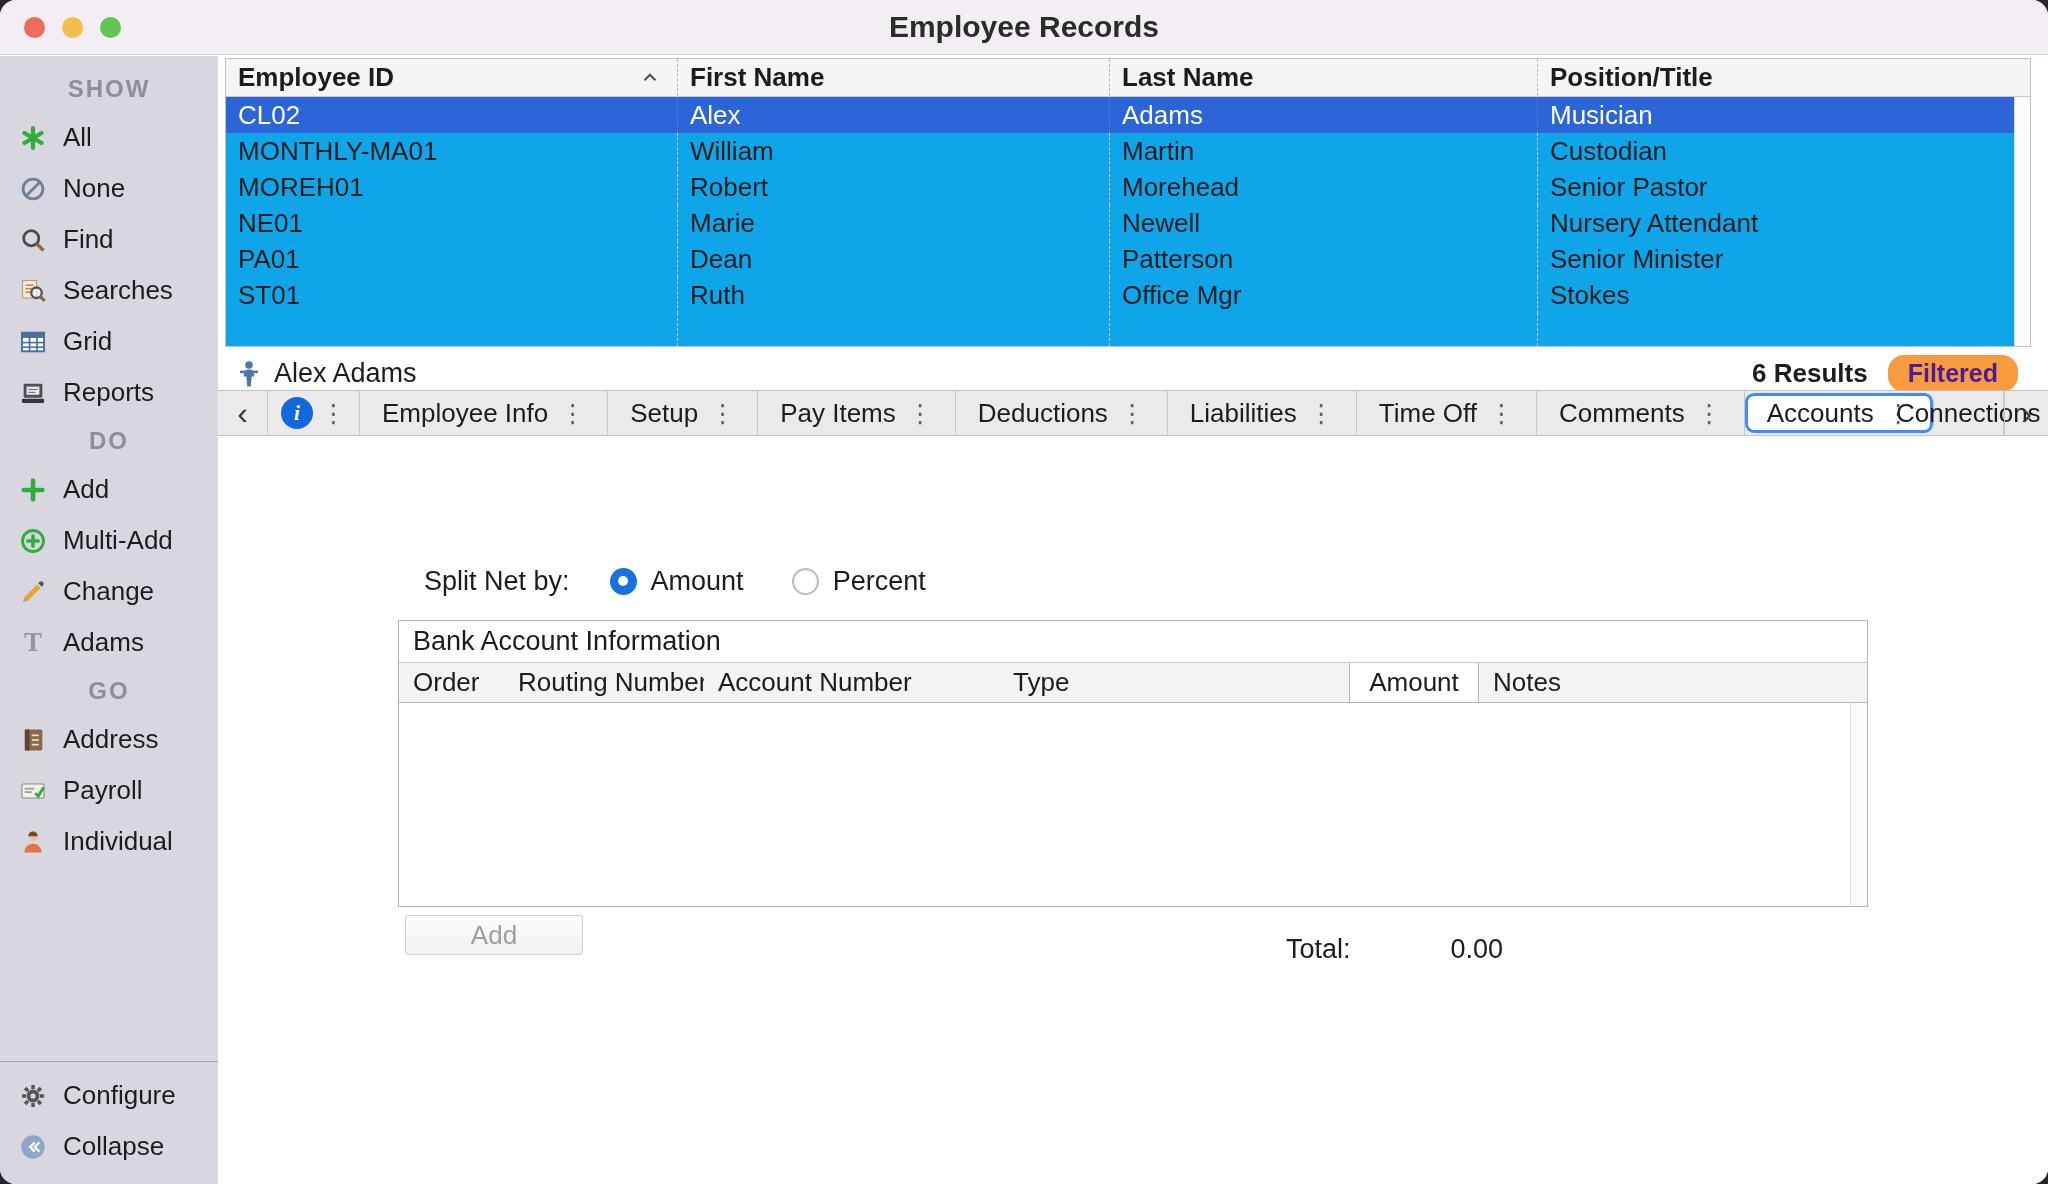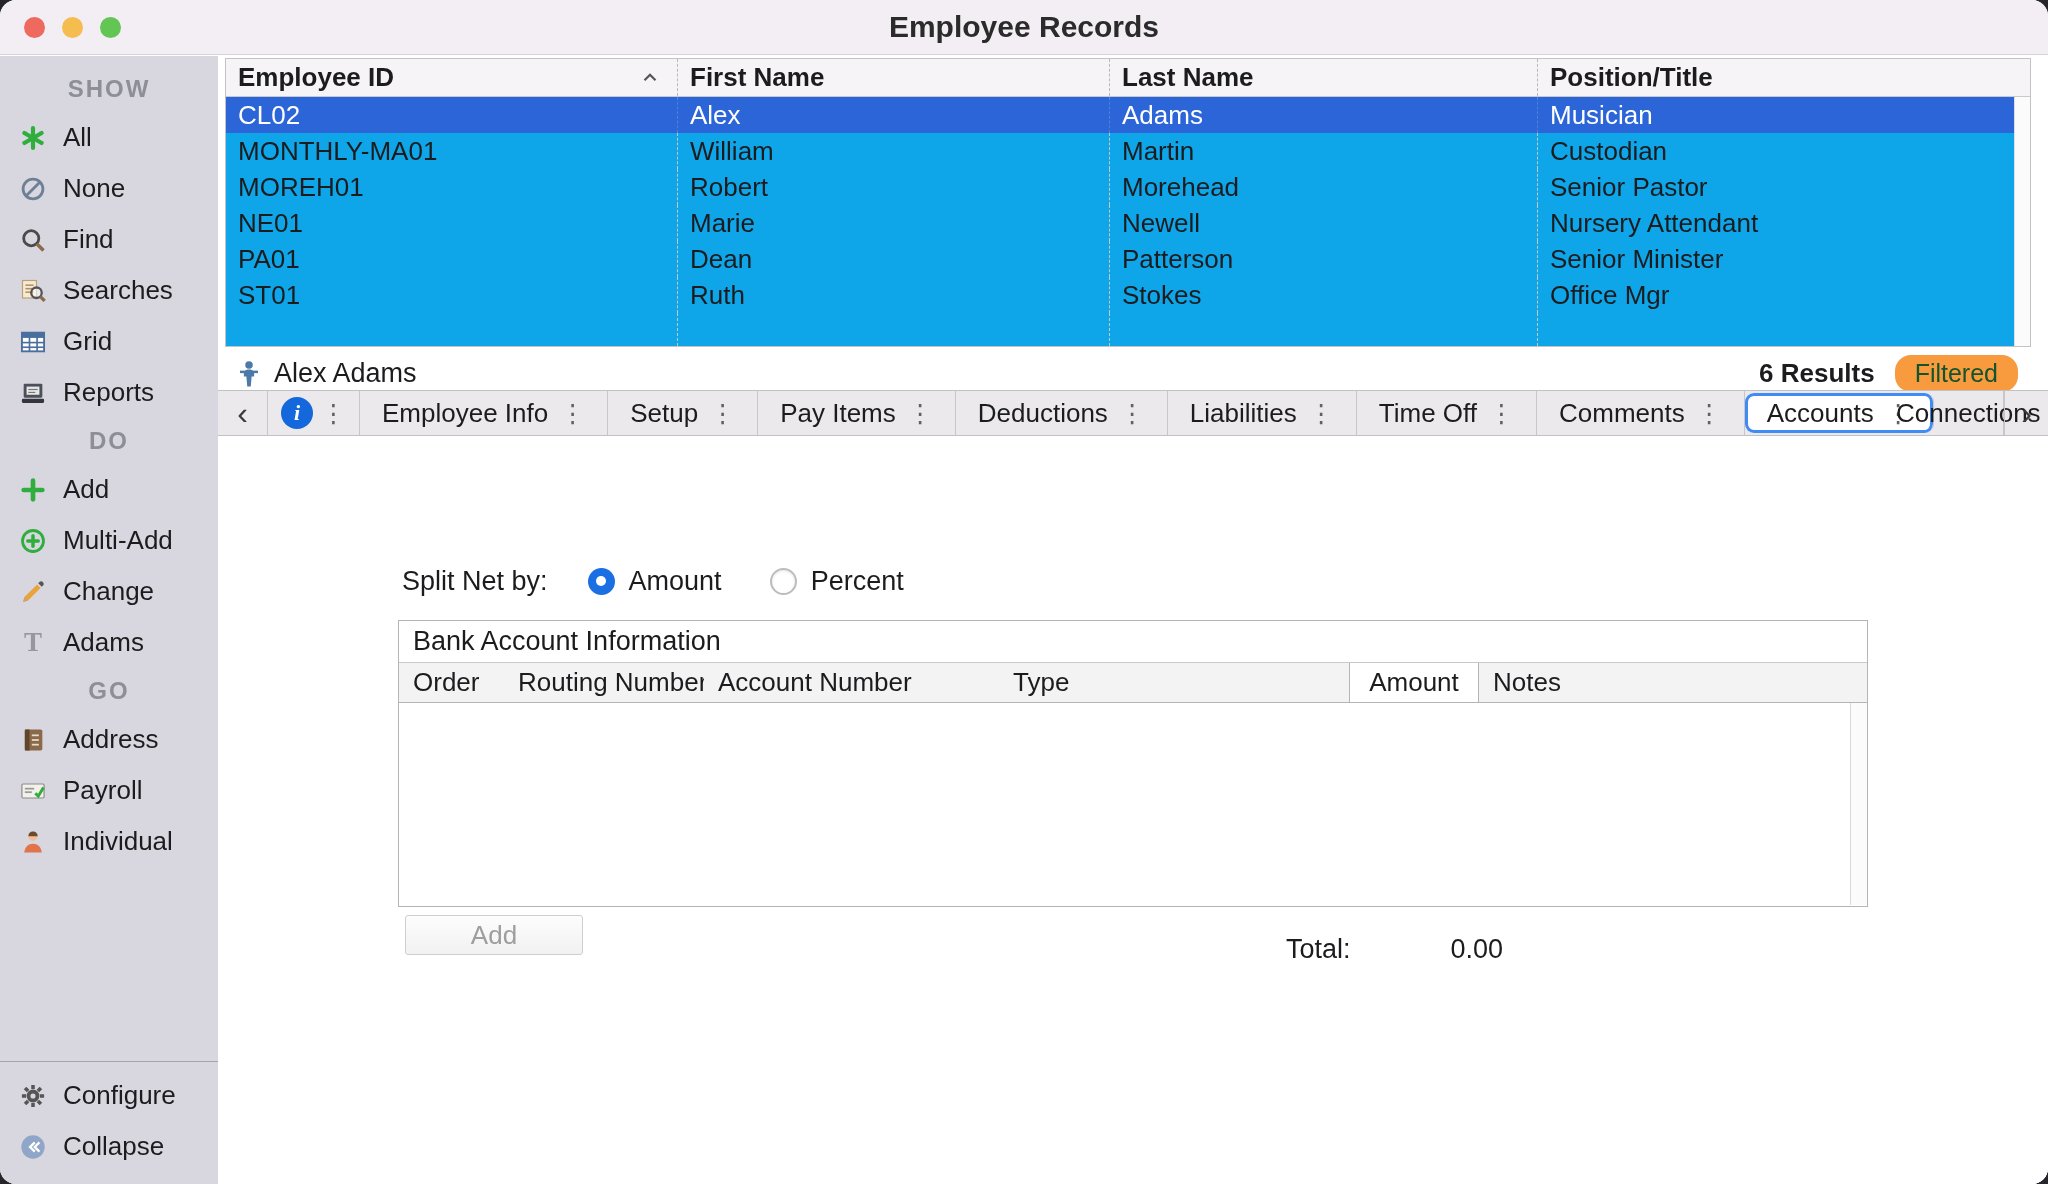--- a/index.html
+++ b/index.html
@@ -39,36 +39,36 @@
   .tfiller div { border-right: 1px dashed #c6c6c6; }
   .tfiller div:last-child { border-right: none; }
   .vscroll { position: absolute; right: 0; top: 38px; bottom: 0; width: 16px; background: #fbfbfb; border-left: 1px solid #dedede; }
 
   
   .recordbar { position: absolute; left: 0; top: 296px; width: 100%; height: 43px; background: #fff; display: flex; align-items: center; }
   .rec-icon { margin-left: 16px; }
   .rec-name { font-size: 27px; margin-left: 10px; }
   .rec-right { margin-left: auto; margin-right: 30px; display: flex; align-items: center; gap: 20px; }
   .results { font-size: 26px; font-weight: bold; }
-  .badge { background: #f79b3e; color: #14532d; font-weight: normal; font-size: 25px; padding: 4px 20px; border-radius: 16px; }
+  .badge { background: #f79b3e; color: #4c1d95; font-weight: bold; font-size: 25px; padding: 4px 20px; border-radius: 16px; }
 
   
   .tabbar { position: absolute; left: 0; top: 334px; width: 100%; height: 46px; background: #ebe9eb; border-top: 1px solid #c2c0c2; border-bottom: 1px solid #c2c0c2; display: flex; align-items: stretch; }
   .tb-item { display: flex; align-items: center; justify-content: center; border-right: 1px solid #c8c6c8; font-size: 26px; gap: 12px; padding: 0 22px; flex: 0 0 auto; white-space: nowrap; }
   .tb-chevron { width: 50px; padding: 0; font-size: 32px; color: #3a3a3c; }
   .tb-chevron.right { margin-left: auto; border-right: none; border-left: 1px solid #c8c6c8; width: 44px; }
   .tb-info { width: 92px; padding: 0 10px; gap: 8px; }
   .info-circle { width: 32px; height: 32px; border-radius: 50%; background: #1468dc; color: #fff; display: flex; align-items: center; justify-content: center; font-size: 22px; font-weight: bold; font-style: italic; font-family: "Liberation Serif", serif; }
   .kebab { color: #606066; font-size: 25px; }
   .tb-tab.selected { background: #fff; box-shadow: inset 0 0 0 3px #418bf6; border-radius: 9px; margin: 2px 0; }
   .tb-connections { flex: 1 1 auto; min-width: 0; }
 
   
   .content { position: absolute; left: 0; top: 381px; width: 100%; height: 747px; background: #fff; }
-  .split-row { position: absolute; left: 184px; top: 125px; height: 38px; display: flex; align-items: center; font-size: 27px; }
+  .split-row { position: absolute; left: 206px; top: 125px; height: 38px; display: flex; align-items: center; font-size: 27px; }
   .split-label { margin-right: 40px; }
   .radio-group { display: flex; align-items: center; gap: 14px; margin-right: 48px; }
   .radio { width: 27px; height: 27px; border-radius: 50%; flex: 0 0 auto; }
   .radio.on { background: #1a6fe3; position: relative; }
   .radio.on::after { content: ""; position: absolute; left: 8.5px; top: 8.5px; width: 10px; height: 10px; border-radius: 50%; background: #fff; }
   .radio.off { background: #fff; border: 2px solid #bcbcbc; box-shadow: inset 0 1px 3px rgba(0,0,0,.1); }
 
   .bankbox { position: absolute; left: 180px; top: 183px; width: 1470px; height: 287px; border: 1px solid #b5b5b5; background: #fff; }
   .bank-title { height: 42px; display: flex; align-items: center; padding-left: 14px; font-size: 27px; border-bottom: 1px solid #c9c9c9; }
   .bank-head { height: 40px; display: grid; grid-template-columns: 105px 200px 295px 350px 130px 1fr; background: #f4f3f4; border-bottom: 1px solid #b5b5b5; font-size: 26px; }
@@ -326,22 +326,22 @@
       </div>
       <div class="trow">
         <div class="td">PA01</div>
         <div class="td">Dean</div>
         <div class="td">Patterson</div>
         <div class="td">Senior Minister</div>
       </div>
       <div class="trow">
         <div class="td">ST01</div>
         <div class="td">Ruth</div>
+        <div class="td">Office Mgr</div>
         <div class="td">Stokes</div>
-        <div class="td">Office Mgr</div>
       </div>
       <div class="tfiller">
           <div></div>
           <div></div>
           <div></div>
           <div></div>
         </div>
       <div class="vscroll"></div>
     </div>
 

